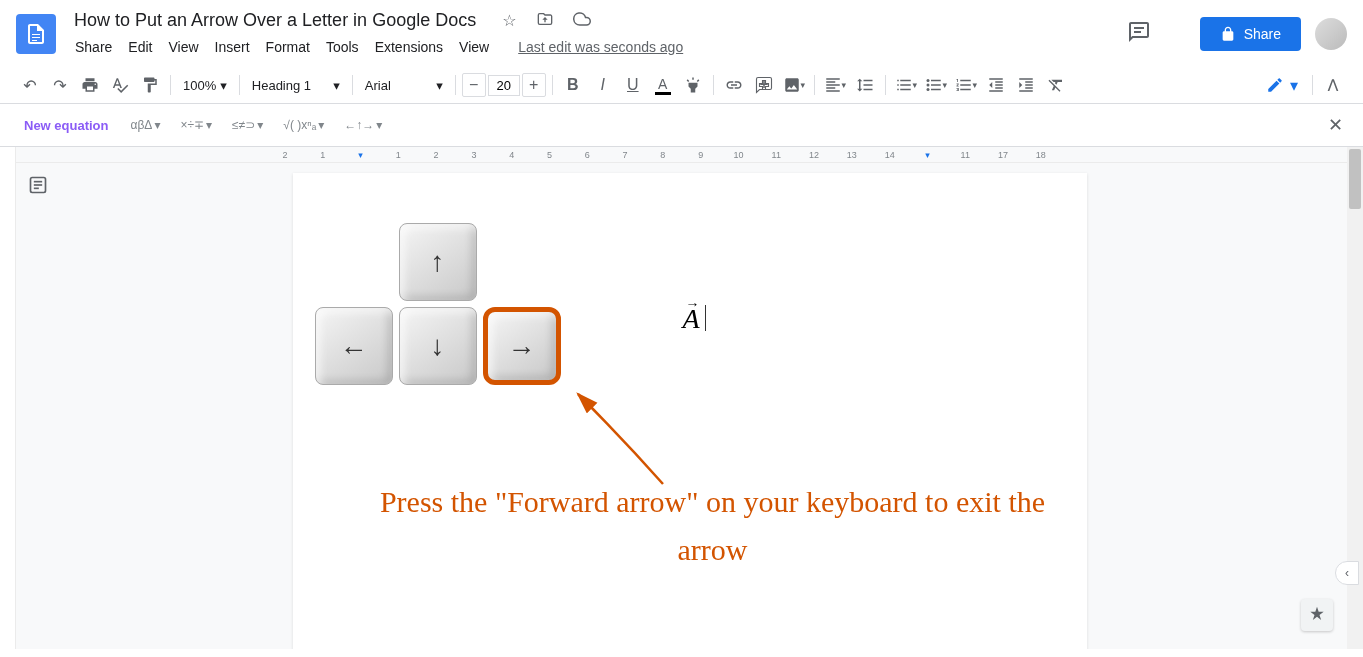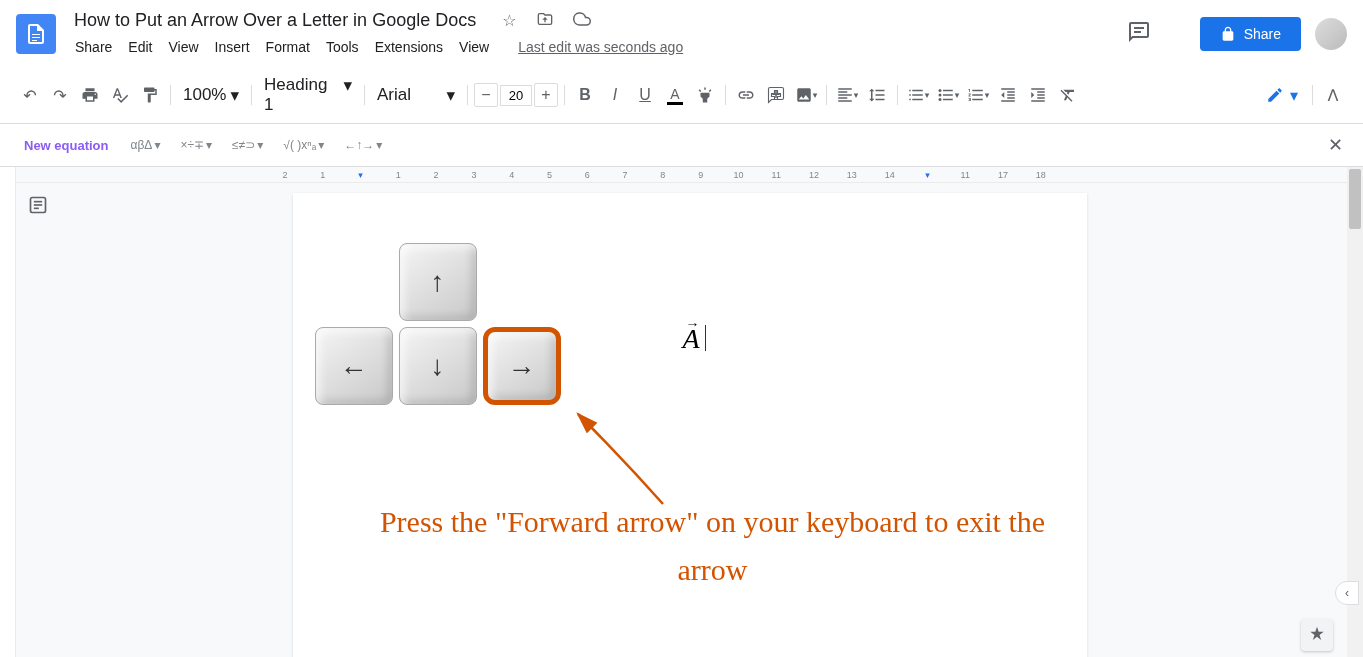--- a/index.html
+++ b/index.html
@@ -16,21 +16,21 @@
 .menu-item { font-size: 14px; color: #202124; padding: 4px 7px; cursor: pointer; border-radius: 4px; }
 .last-edit { font-size: 14px; color: #5f6368; text-decoration: underline; margin-left: 20px; cursor: pointer; }
 .header-right { display: flex; align-items: center; gap: 14px; }
 .comment-icon { color: #5f6368; cursor: pointer; }
 .share-btn { background: #1a73e8; color: #fff; border: none; border-radius: 4px; padding: 9px 20px; font-size: 14px; font-weight: 500; display: flex; align-items: center; gap: 8px; cursor: pointer; margin-left: 35px; }
 .avatar { width: 32px; height: 32px; border-radius: 50%; background: linear-gradient(135deg,#ddd,#bbb); }
 
 .toolbar { display: flex; align-items: center; padding: 4px 16px; border-bottom: 1px solid #dadce0; gap: 2px; margin-top: 8px; }
 .tb-btn { width: 28px; height: 28px; display: flex; align-items: center; justify-content: center; color: #5f6368; cursor: pointer; border-radius: 2px; font-size: 16px; }
 .tb-sep { width: 1px; height: 20px; background: #dadce0; margin: 0 4px; }
-.tb-select { border: none; font-size: 17px; padding: 4px 6px; cursor: pointer; display: flex; align-items: flex-start; gap: 4px; color: #202124; }
+.tb-select { border: none; font-size: 13px; padding: 4px 6px; cursor: pointer; display: flex; align-items: flex-start; gap: 4px; color: #202124; }
 .tb-input { width: 32px; text-align: center; border: 1px solid #dadce0; font-size: 13px; height: 21px; }
 .tb-spacer { flex: 1; }
 .edit-mode { display: flex; align-items: center; gap: 6px; color: #1a73e8; cursor: pointer; padding: 4px 8px; }
 
 .eq-toolbar { display: flex; align-items: center; padding: 6px 16px; border-bottom: 1px solid #dadce0; gap: 8px; }
 .eq-btn { font-size: 13px; font-weight: 700; color: #8b5cf6; padding: 4px 8px; cursor: pointer; }
 .eq-sym { font-size: 12px; color: #80868b; padding: 2px 6px; cursor: pointer; display: flex; align-items: center; gap: 2px; }
 .eq-close { margin-left: auto; color: #5f6368; cursor: pointer; font-size: 18px; padding: 4px; }
 
 .workspace { display: flex; height: calc(100% - 155px); background: #f8f9fa; position: relative; }

